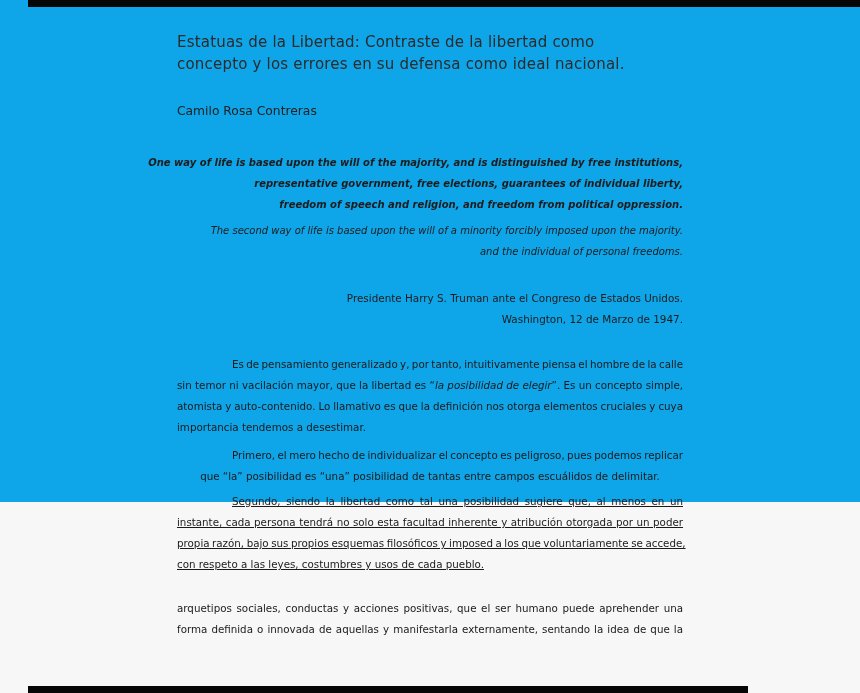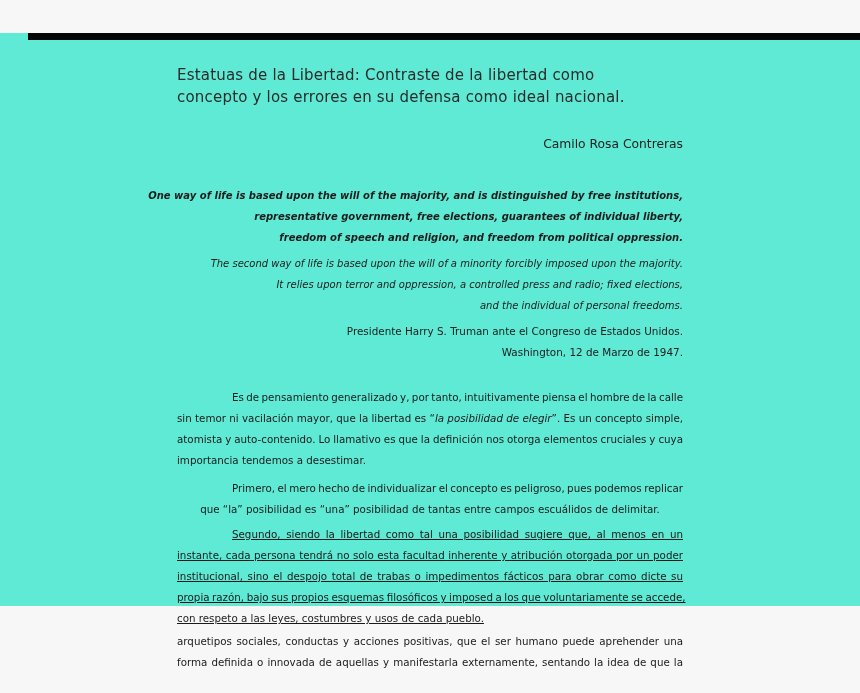--- a/index.html
+++ b/index.html
@@ -3,35 +3,35 @@
 <meta charset="utf-8">
 <style>
   html, body { margin: 0; padding: 0; }
   body {
     width: 860px; height: 693px;
     background: #f7f7f7;
     font-family: "DejaVu Sans", "Liberation Sans", sans-serif;
     color: #1e1e1e;
     overflow: hidden;
   }
-  .page { position: relative; width: 860px; height: 573px; background: #5eead4; margin-top: 33px; }
+  .page { position: relative; width: 860px; height: 502px; background: #0ea5e9; }
 
   .scan-bar { position: absolute; background: #060606; height: 7px; }
   .scan-bar.top { left: 28px; top: 0; width: 832px; }
   .scan-bar.bottom { left: 28px; top: 686px; width: 720px; }
 
   .doc-title {
     position: absolute; left: 177px; top: 31px;
     font-size: 15px; line-height: 22px; color: #2b2b2b;
     white-space: nowrap; letter-spacing: 0.2px;
   }
 
   .author {
     position: absolute; left: 177px; top: 103px; width: 506px;
-    text-align: right; font-size: 12.3px; line-height: 16px; color: #222;
+    text-align: left; font-size: 12.3px; line-height: 16px; color: #222;
   }
 
   .quote-block {
     position: absolute; left: 120px; width: 563px;
     text-align: right; font-style: italic;
     font-size: 10px; line-height: 21px; color: #1c1c1c;
   }
   .quote-block div { white-space: nowrap; }
   .quote-a { top: 152px; font-weight: bold; }
   .quote-b { top: 220px; }
@@ -72,21 +72,20 @@
   <div class="author">Camilo Rosa Contreras</div>
 
   <div class="quote-block quote-a">
     <div>One way of life is based upon the will of the majority, and is distinguished by free institutions,</div>
     <div>representative government, free elections, guarantees of individual liberty,</div>
     <div>freedom of speech and religion, and freedom from political oppression.</div>
   </div>
 
   <div class="quote-block quote-b">
     <div>The second way of life is based upon the will of a minority forcibly imposed upon the majority.</div>
-    <div>It relies upon terror and oppression, a controlled press and radio; fixed elections,</div>
     <div>and the individual of personal freedoms.</div>
   </div>
 
   <div class="attribution">
     <div>Presidente Harry S. Truman ante el Congreso de Estados Unidos.</div>
     <div>Washington, 12 de Marzo de 1947.</div>
   </div>
 
   <div class="para p1">
     <div class="jline indent"><span style="word-spacing: -0.864183px; text-align: center;">Es de pensamiento generalizado y, por tanto, intuitivamente piensa el hombre de la calle</span></div>
@@ -96,21 +95,20 @@
   </div>
 
   <div class="para p2">
     <div class="jline indent"><span style="word-spacing: -0.817708px;">Primero, el mero hecho de individualizar el concepto es peligroso, pues podemos replicar</span></div>
     <div>que “la” posibilidad es “una” posibilidad de tantas entre campos escuálidos de delimitar.</div>
   </div>
 
   <div class="para p3">
     <div class="jline indent"><span style="word-spacing: 2.33654px;">Segundo, siendo la libertad como tal una posibilidad sugiere que, al menos en un</span></div>
     <div class="jline"><span style="word-spacing: 0.21875px;">instante, cada persona tendrá no solo esta facultad inherente y atribución otorgada por un poder</span></div>
-    <div class="jline"><span style="word-spacing: 1.2846px;">institucional, sino el despojo total de trabas o impedimentos fácticos para obrar como dicte su</span></div>
     <div class="jline"><span style="word-spacing: -0.743304px;">propia razón, bajo sus propios esquemas filosóficos y imposed a los que voluntariamente se accede,</span></div>
     <div>con respeto a las leyes, costumbres y usos de cada pueblo.</div>
   </div>
 
   <div class="para p4">
     <div class="jline"><span style="word-spacing: 1.36979px;">arquetipos sociales, conductas y acciones positivas, que el ser humano puede aprehender una</span></div>
     <div class="jline"><span style="word-spacing: 0.785714px;">forma definida o innovada de aquellas y manifestarla externamente, sentando la idea de que la</span></div>
   </div>
 
 </div>

